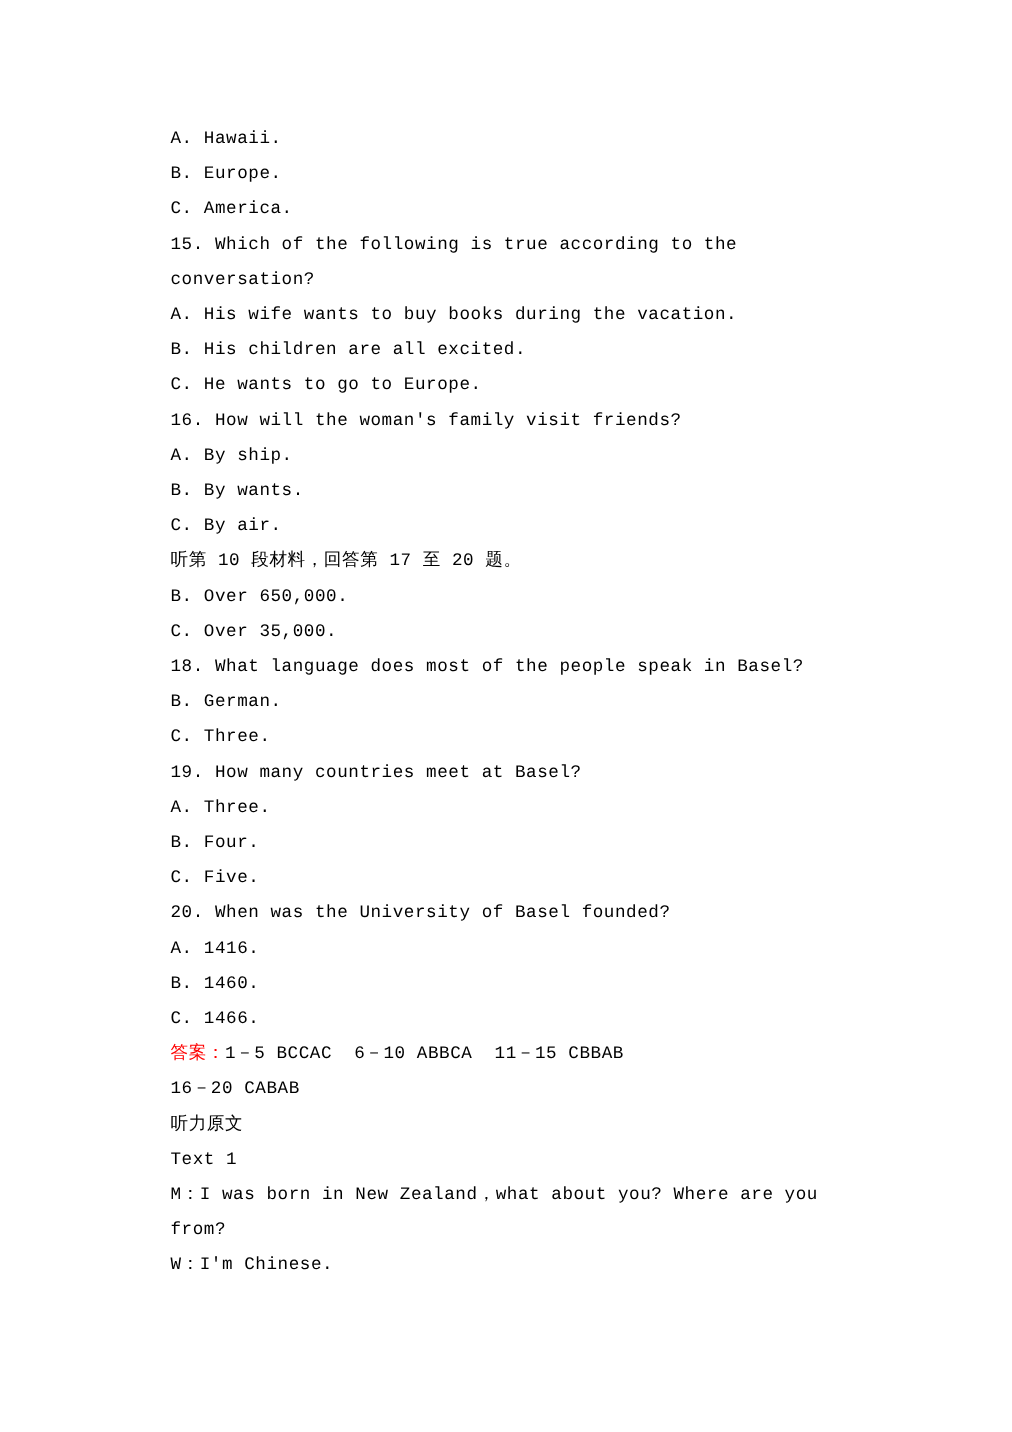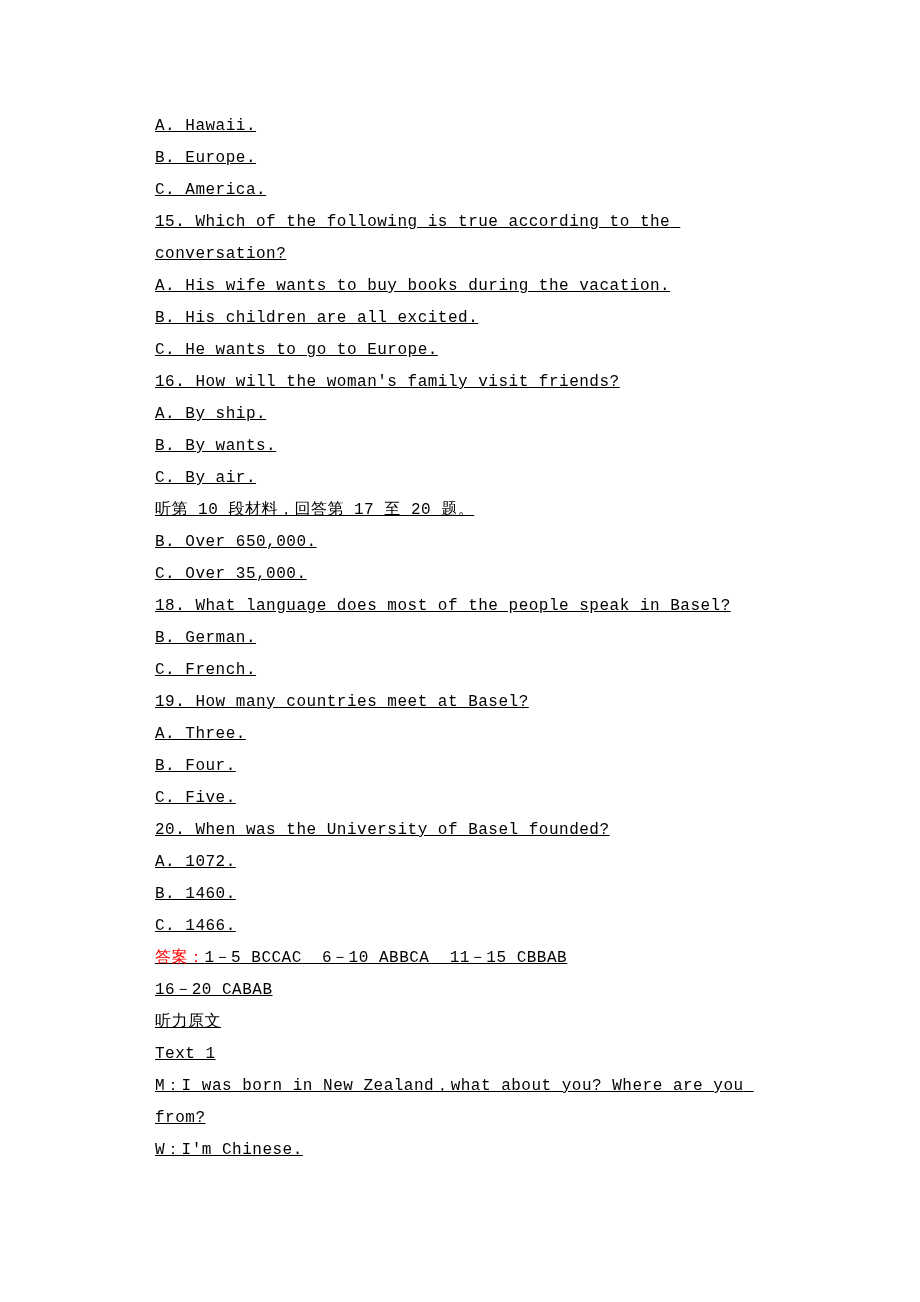--- a/index.html
+++ b/index.html
@@ -13,21 +13,20 @@
   }
   .page {
     width: 920px;
     min-height: 1302px;
     box-sizing: border-box;
     padding: 110px 150px 80px 155px;
   }
   .line {
     white-space: pre-wrap;
     letter-spacing: 0.5px;
-    text-decoration: underline;
   }
   .answer-label {
     color: #ff0000;
     text-align: center;
   }
 </style>
 </head>
 <body>
 
 <div class="page">
@@ -40,27 +39,27 @@
   <div class="line">C. He wants to go to Europe.</div>
   <div class="line">16. How will the woman's family visit friends?</div>
   <div class="line">A. By ship.</div>
   <div class="line">B. By wants.</div>
   <div class="line">C. By air.</div>
   <div class="line">听第 10 段材料，回答第 17 至 20 题。</div>
   <div class="line">B. Over 650,000.</div>
   <div class="line">C. Over 35,000.</div>
   <div class="line">18. What language does most of the people speak in Basel?</div>
   <div class="line">B. German.</div>
-  <div class="line">C. French.</div>
+  <div class="line">C. Three.</div>
   <div class="line">19. How many countries meet at Basel?</div>
   <div class="line">A. Three.</div>
   <div class="line">B. Four.</div>
   <div class="line">C. Five.</div>
   <div class="line">20. When was the University of Basel founded?</div>
-  <div class="line">A. 1072.</div>
+  <div class="line">A. 1416.</div>
   <div class="line">B. 1460.</div>
   <div class="line">C. 1466.</div>
   <div class="line"><span class="answer-label">答案：</span><span>1－5 BCCAC  6－10 ABBCA  11－15 CBBAB</span></div>
   <div class="line">16－20 CABAB</div>
   <div class="line">听力原文</div>
   <div class="line">Text 1</div>
   <div class="line">M：I was born in New Zealand，what about you? Where are you from?</div>
   <div class="line">W：I'm Chinese.</div>
 </div>
 

